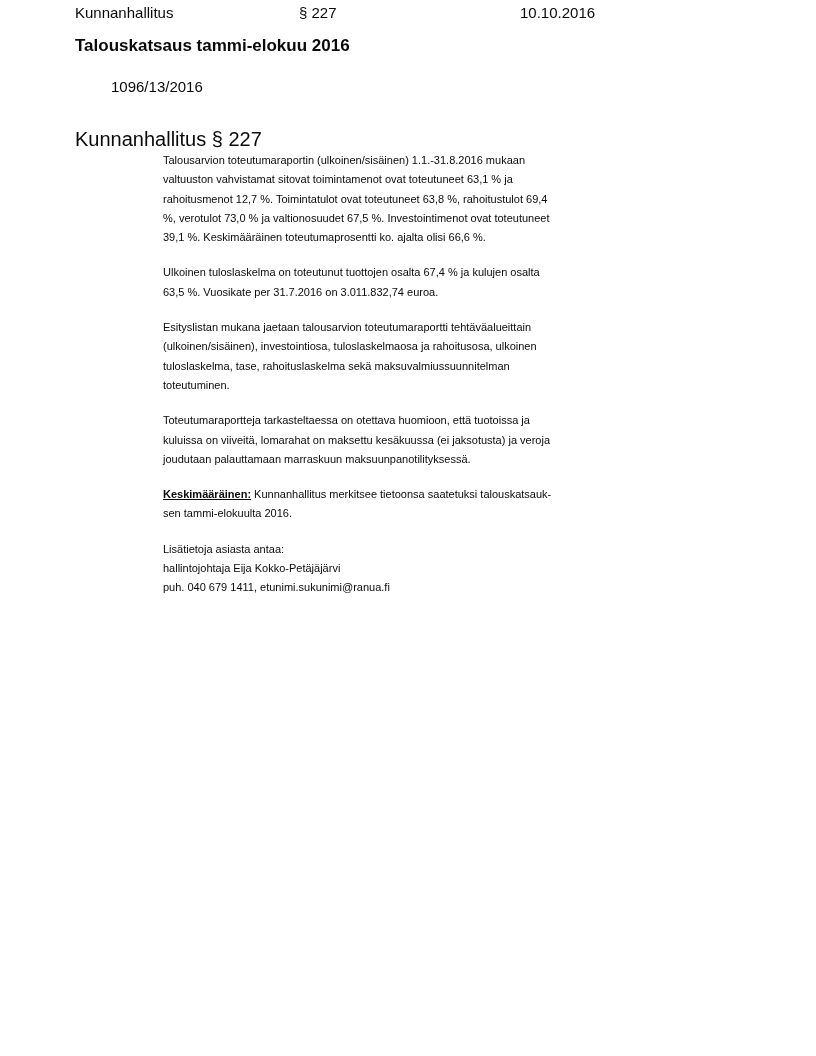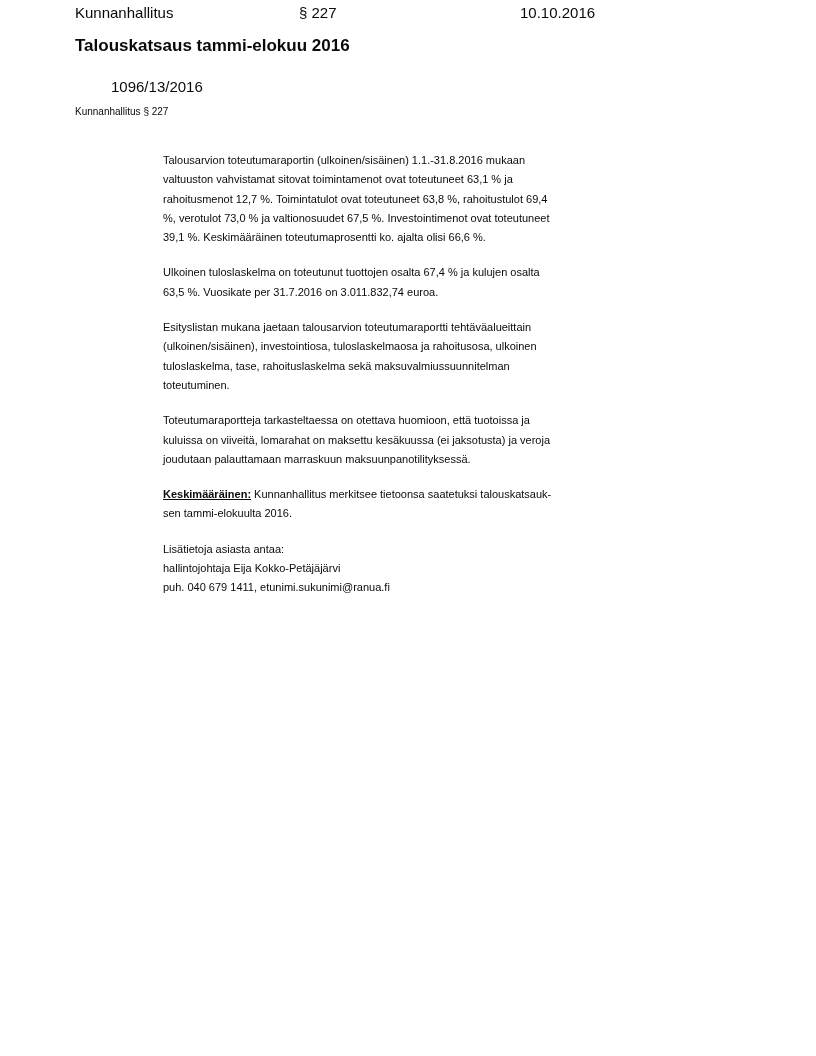--- a/index.html
+++ b/index.html
@@ -40,23 +40,23 @@
   .ref-number {
     position: absolute;
     top: 77px;
     left: 75px;
     font-size: 15px;
     line-height: 19px;
     margin-left: 36px;
   }
   .section-line {
     position: absolute;
-    top: 102px;
+    top: 130px;
     left: 75px;
-    font-size: 10px;
+    font-size: 20px;
     line-height: 19px;
   }
   .body-block {
     position: absolute;
     top: 151px;
     left: 163px;
     width: 575px;
     font-size: 11px;
     line-height: 19.3px;
   }

